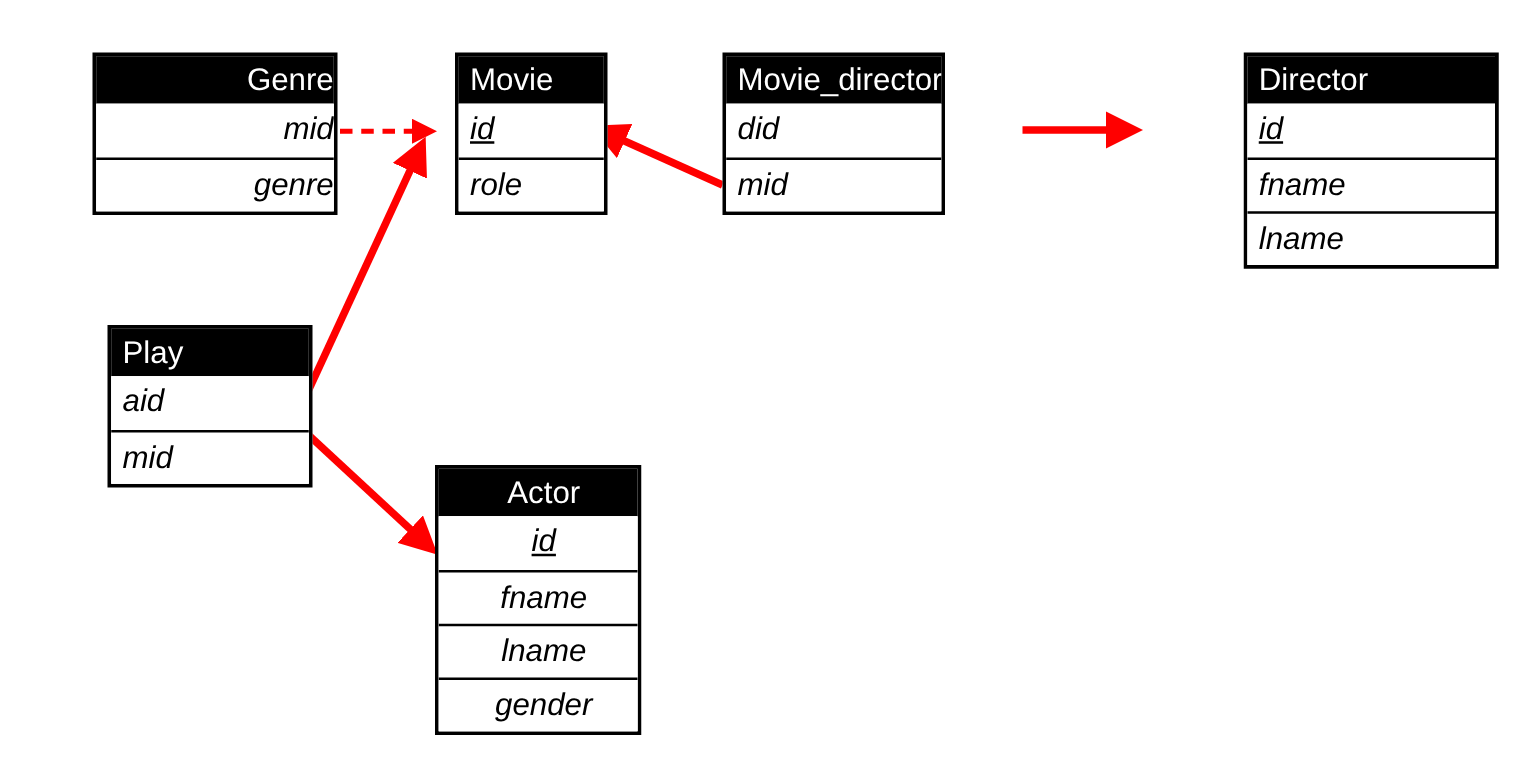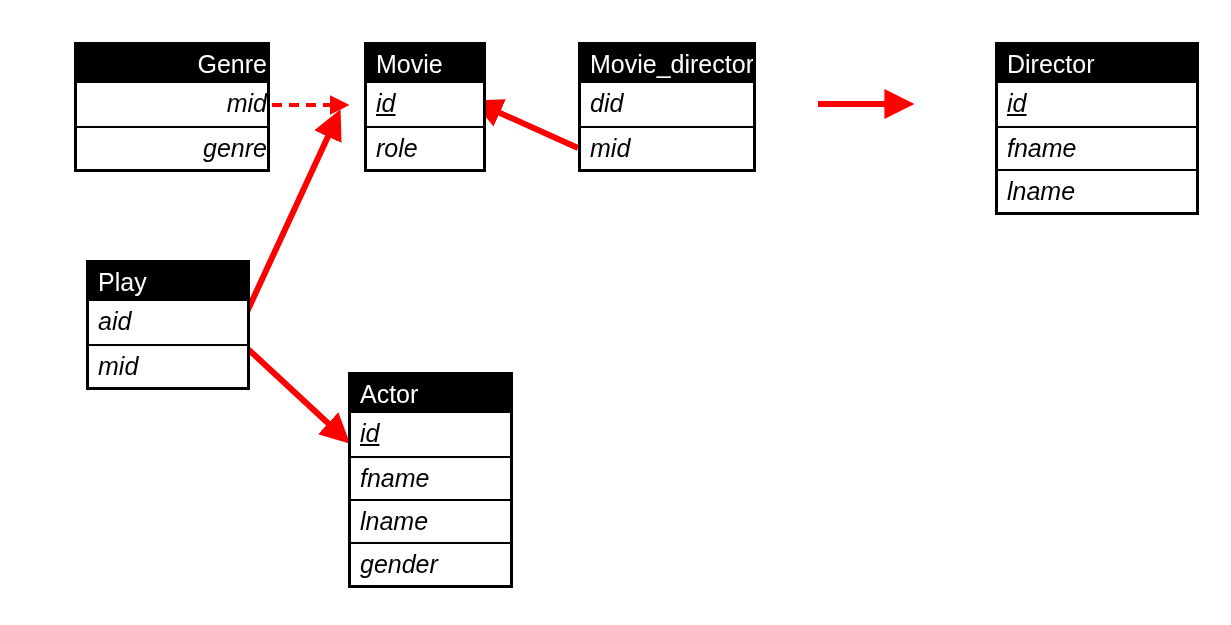--- a/index.html
+++ b/index.html
@@ -124,21 +124,21 @@
           <div class="entity-field"><span class="field-label-inner">lname</span></div>
         </div>
       </div>
       <div class="entity-table" style="left: 74px; top: 260px; width: 164px; margin-left: 12px;">
         <div class="entity-title">Play</div>
         <div class="entity-fields">
           <div class="entity-field first-field"><span class="field-label-inner">aid</span></div>
           <div class="entity-field"><span class="field-label-inner">mid</span></div>
         </div>
       </div>
-      <div class="entity-table" style="left: 348px; top: 372px; width: 165px;">
+      <div class="entity-table" style="left: 348px; top: 372px; width: 165px; text-align: center;">
         <div class="entity-title">Actor</div>
         <div class="entity-fields">
           <div class="entity-field first-field pk"><span class="field-label-inner">id</span></div>
           <div class="entity-field"><span class="field-label-inner">fname</span></div>
           <div class="entity-field"><span class="field-label-inner">lname</span></div>
           <div class="entity-field"><span class="field-label-inner">gender</span></div>
         </div>
       </div>
     </div>
 

